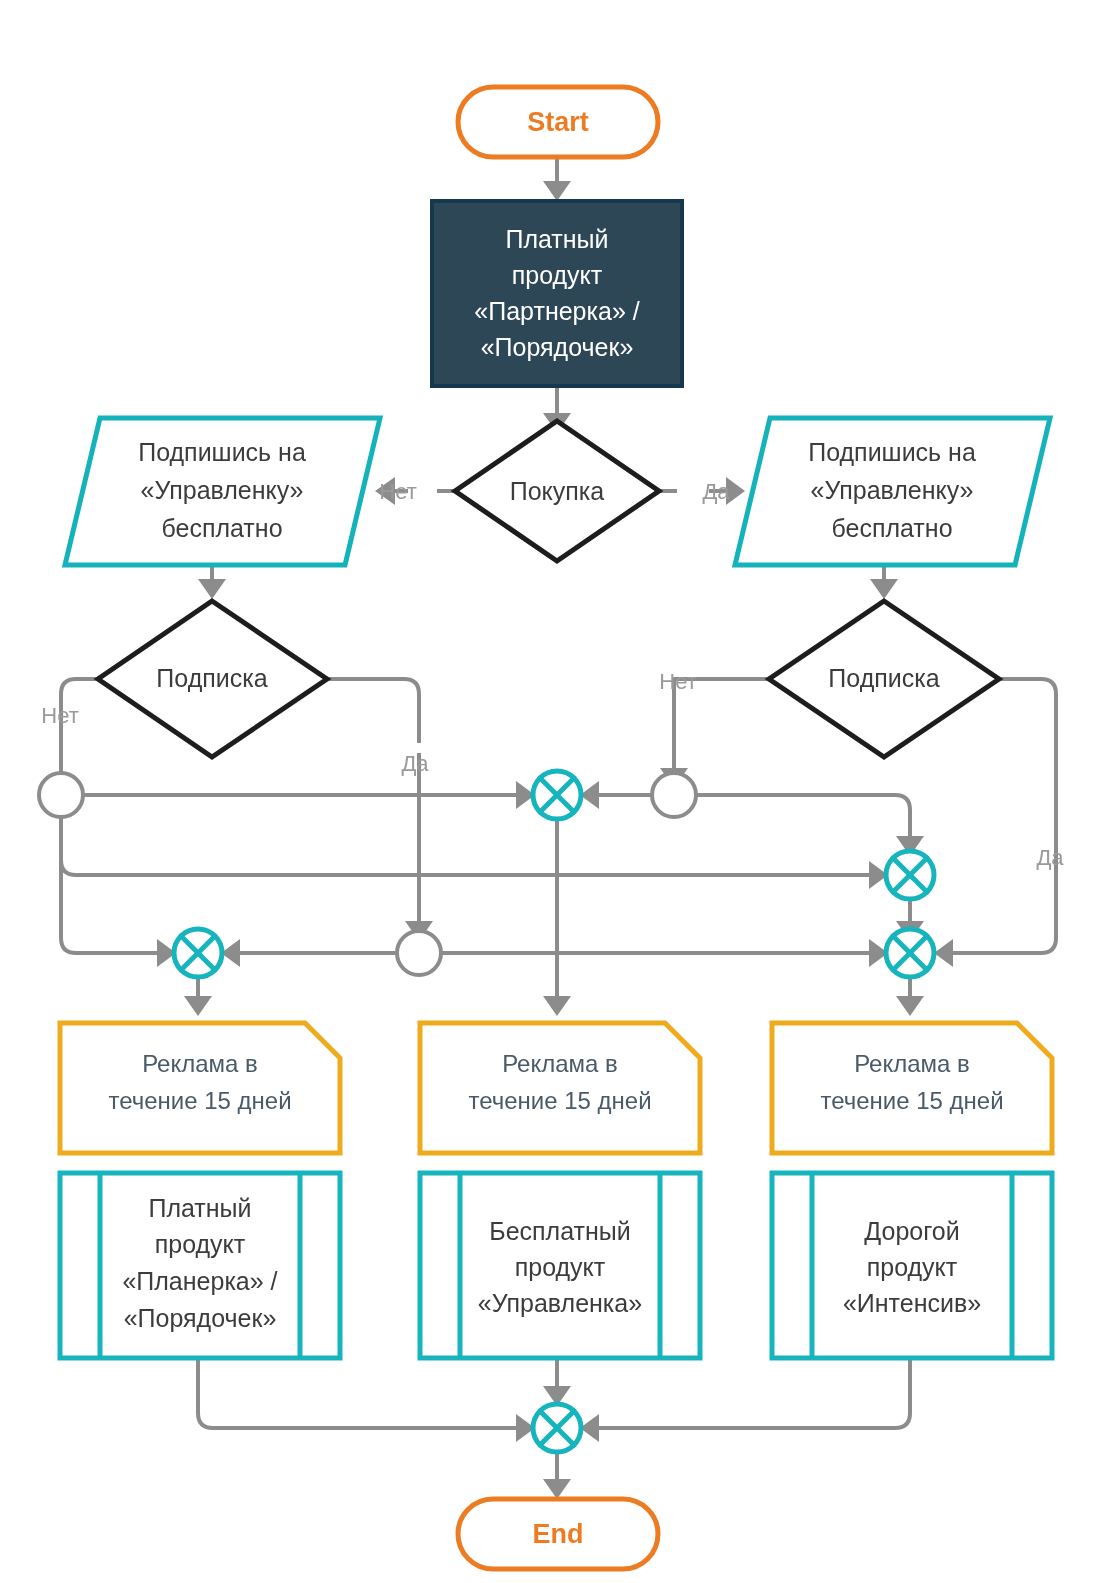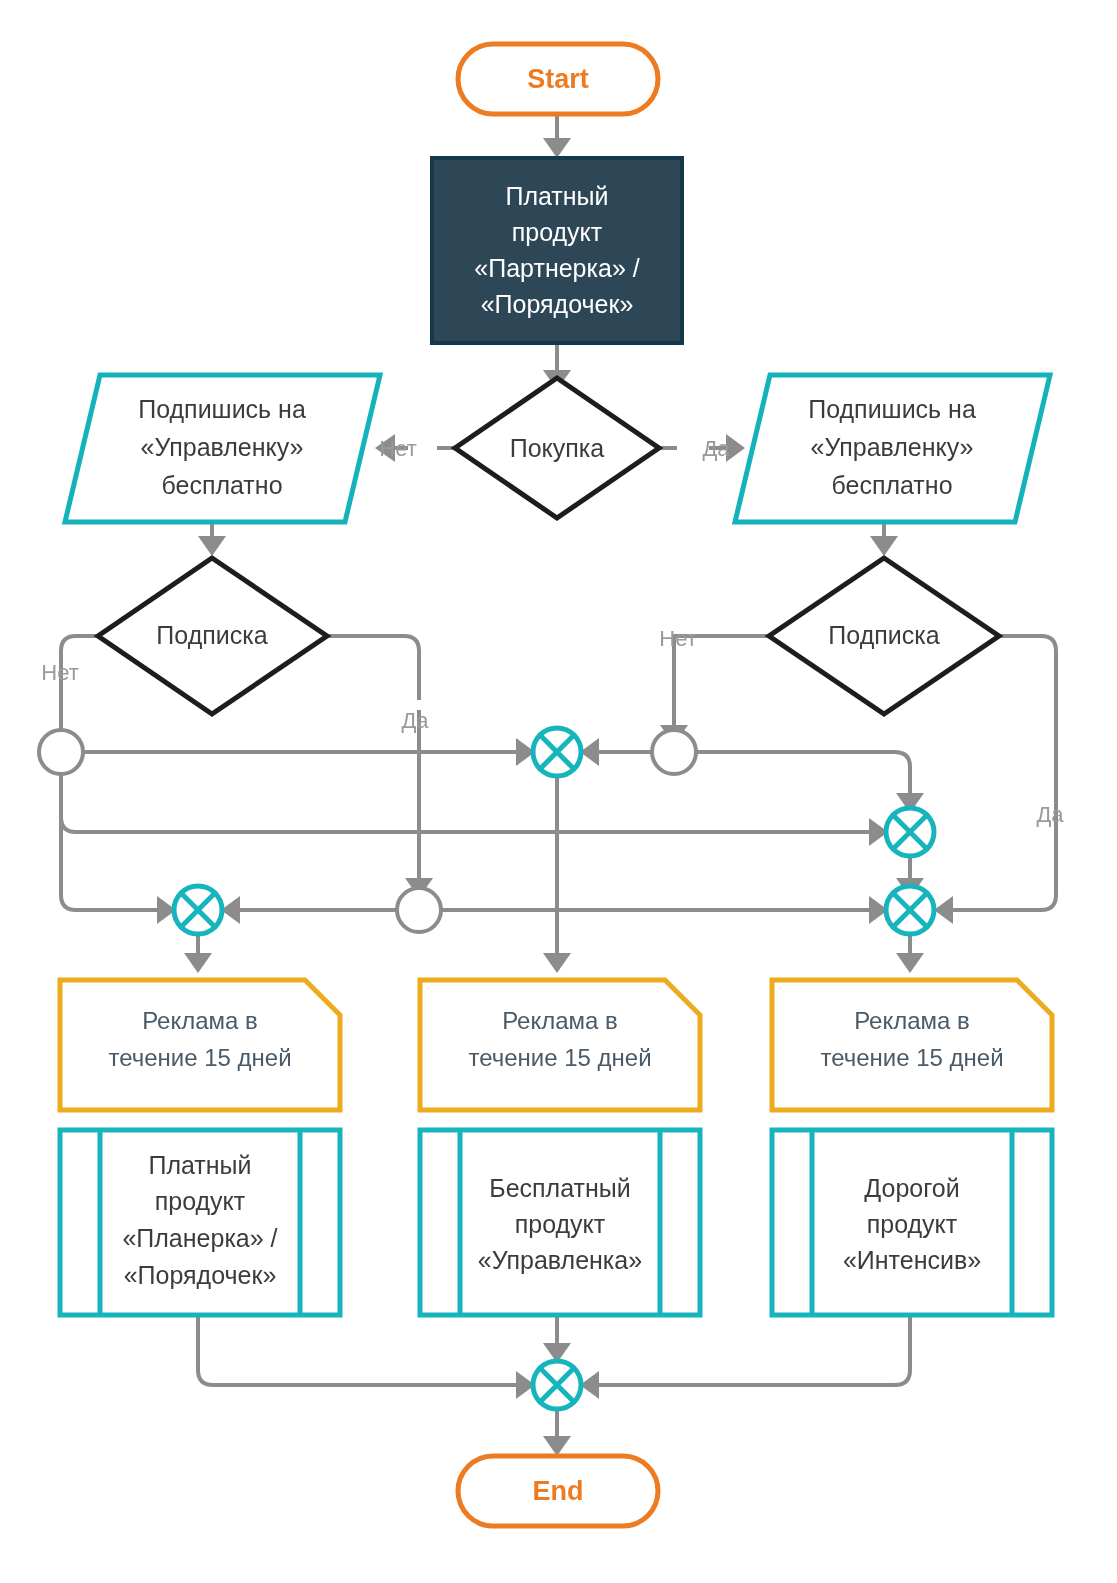--- a/index.html
+++ b/index.html
@@ -10,20 +10,21 @@
   body {
     font-family: "Liberation Sans", "DejaVu Sans", sans-serif;
     width: 1117px;
     height: 1583px;
     overflow: hidden;
   }
   #flowchart-root {
     position: relative;
     width: 1117px;
     height: 1291px;
+    margin-top: 43px;
   }
   svg.diagram {
     display: block;
     width: 1117px;
     height: 1583px;
   }
   .node-text {
     font-family: "Liberation Sans", "DejaVu Sans", sans-serif;
     text-anchor: middle;
     dominant-baseline: middle;

